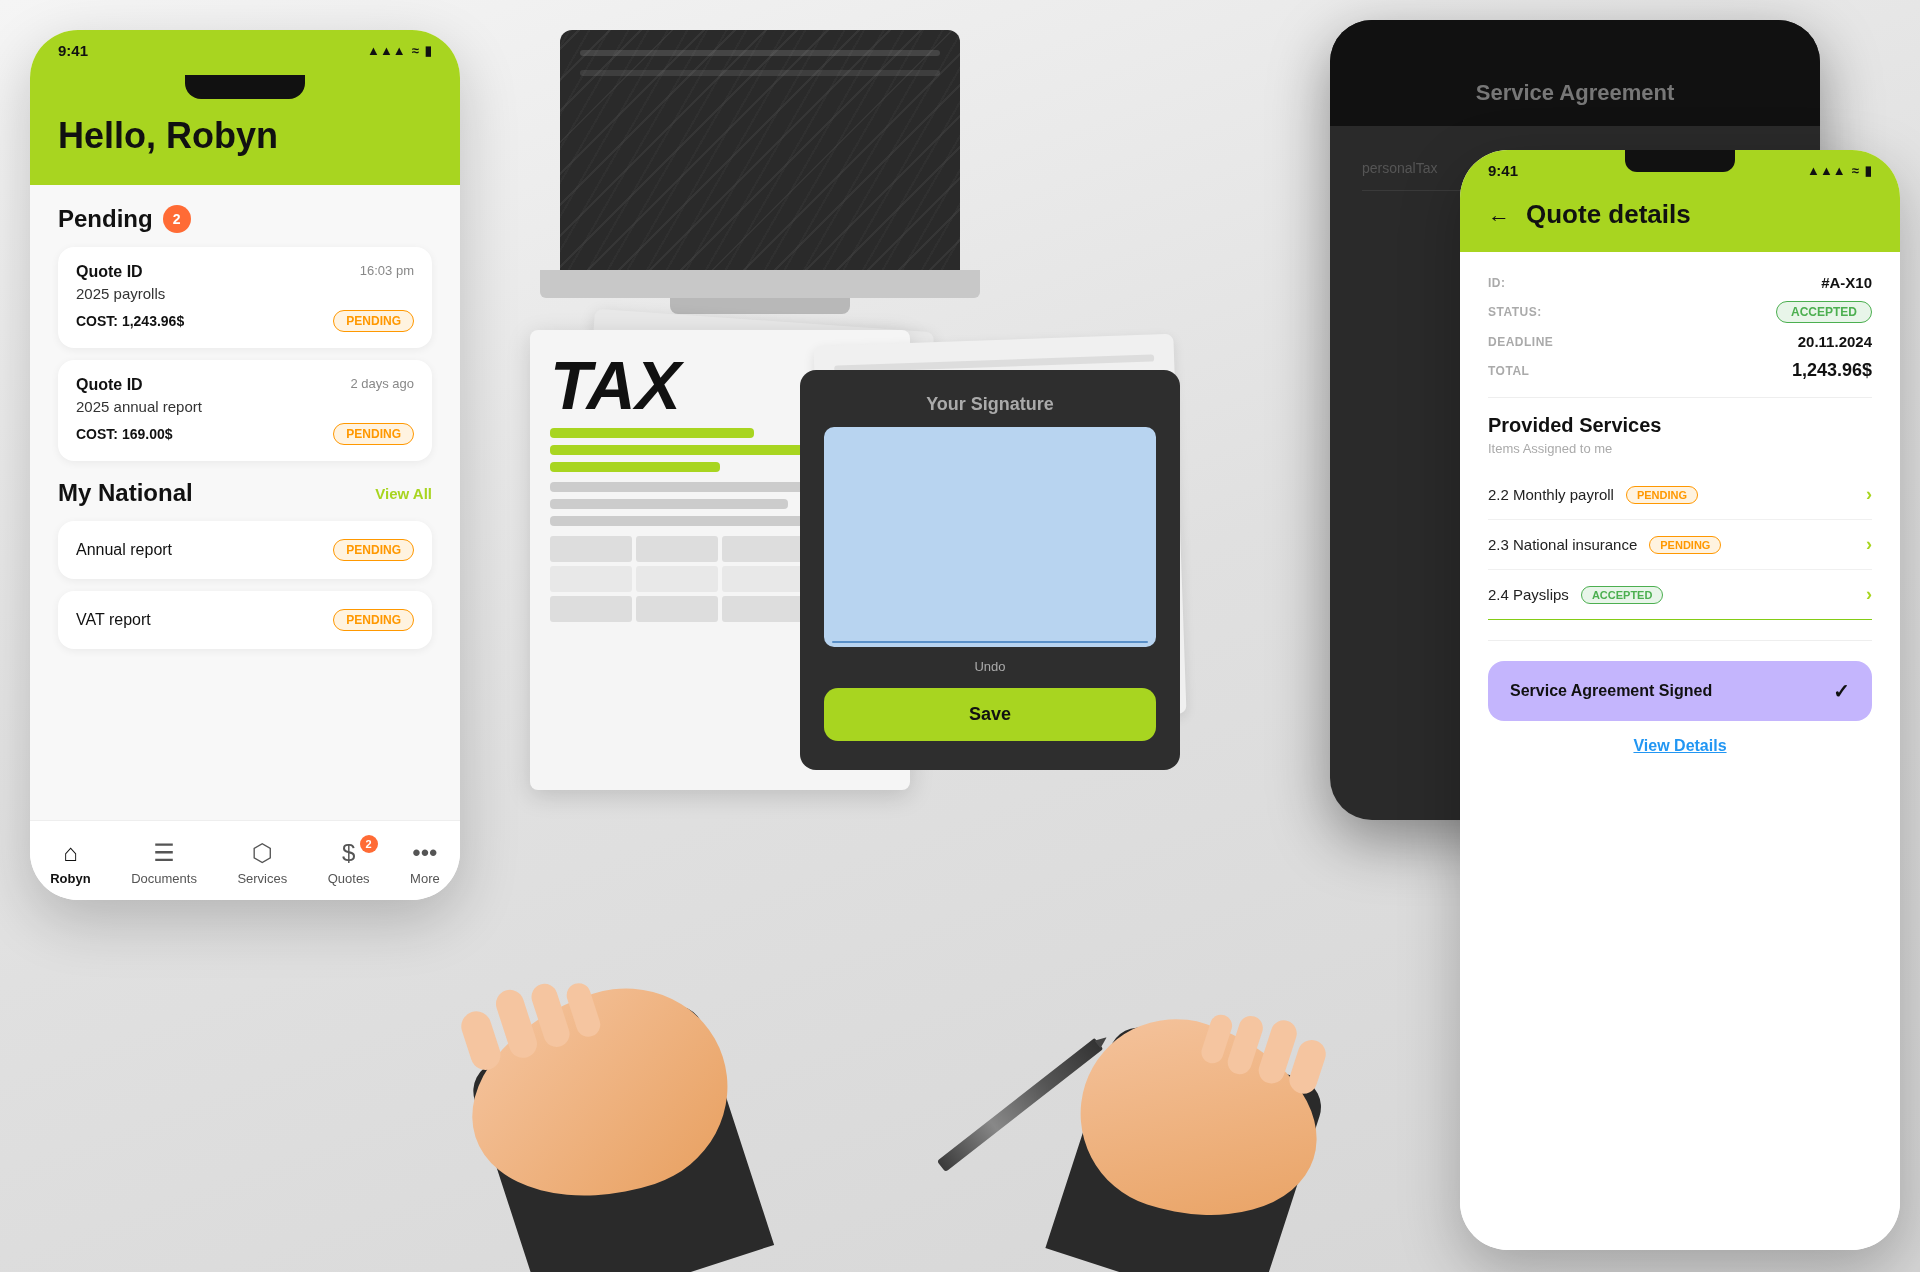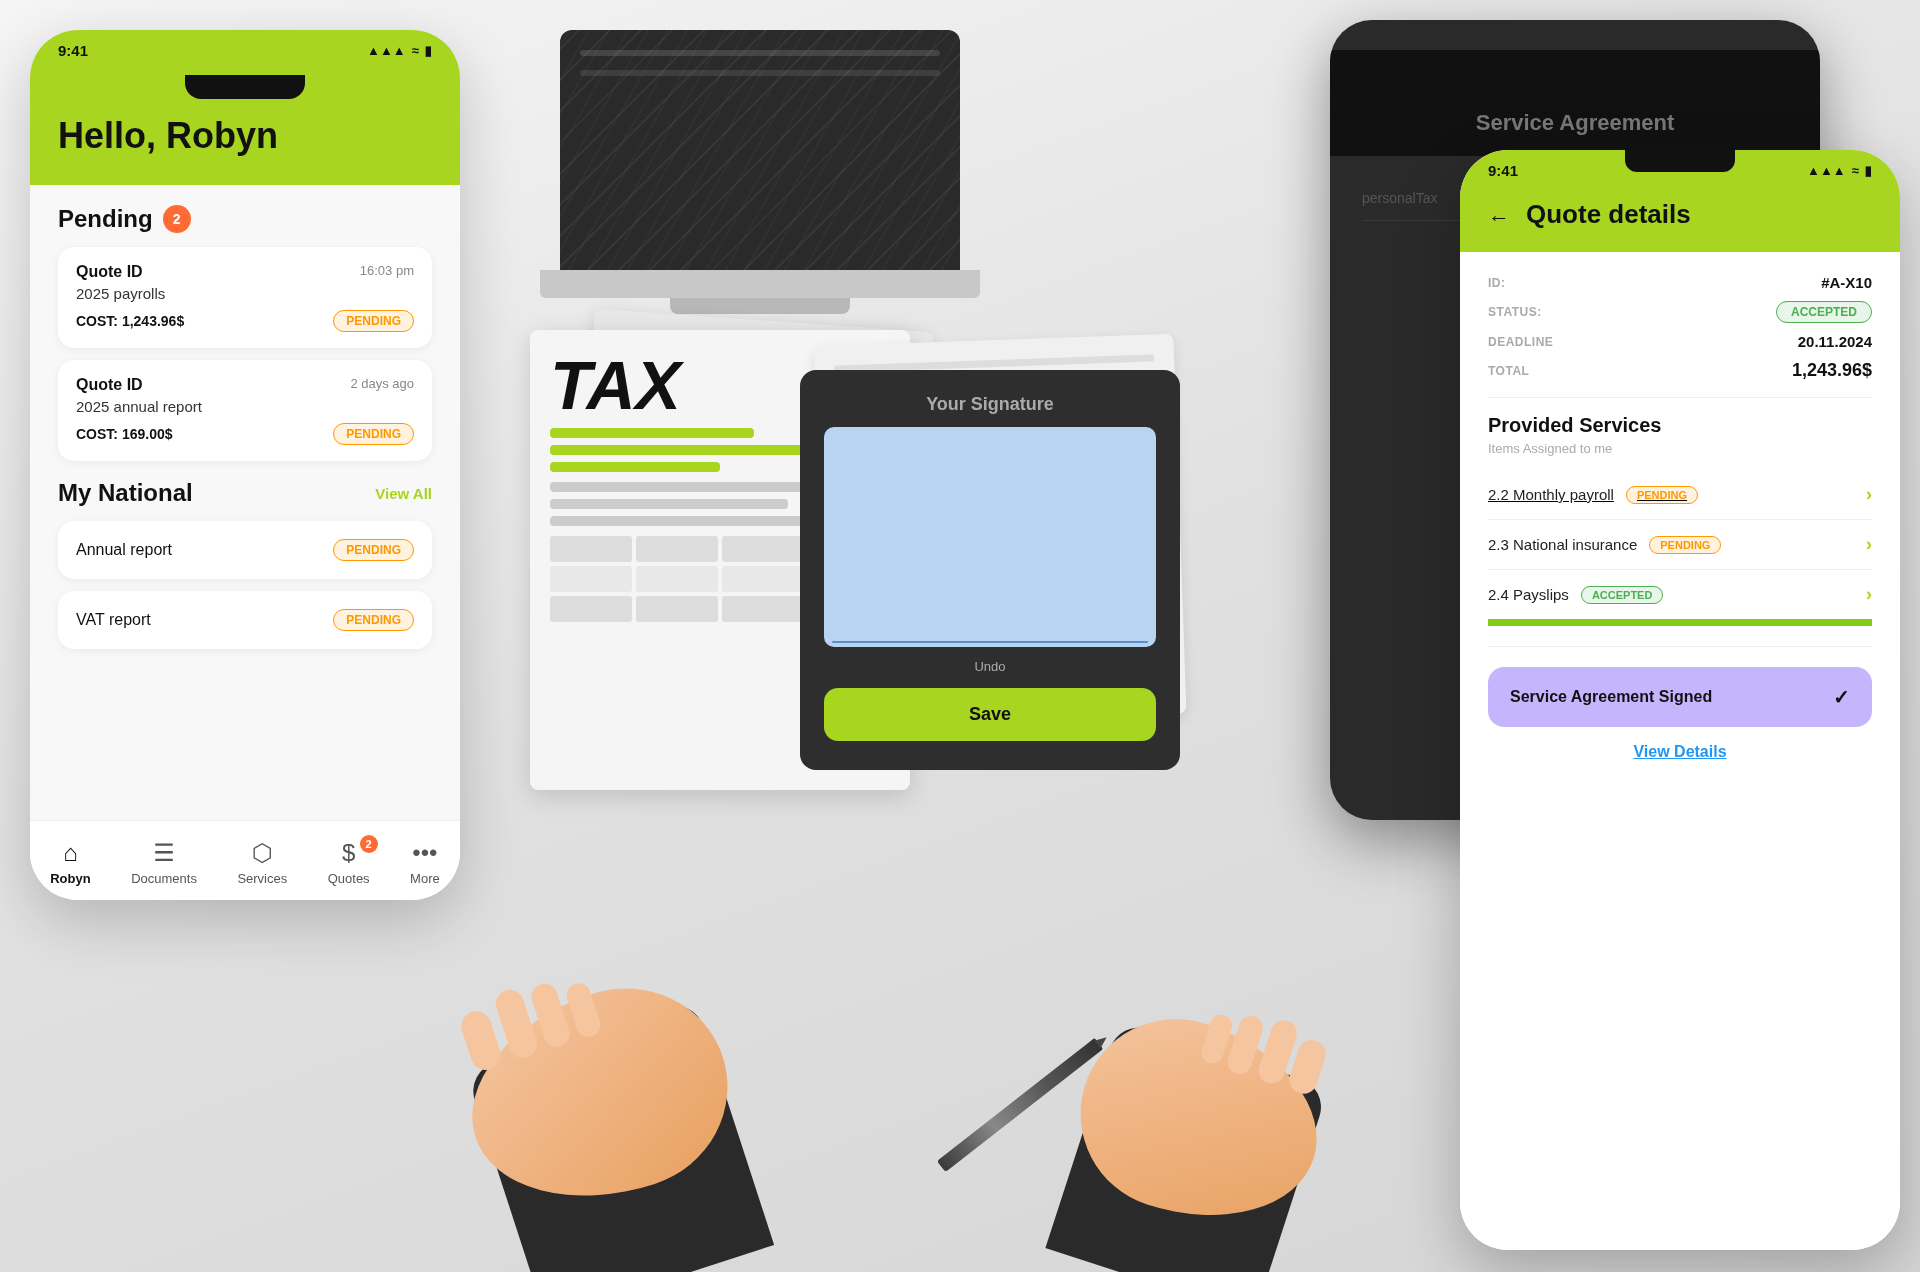--- a/index.html
+++ b/index.html
@@ -442,21 +442,21 @@
 
     <div style="position:absolute;bottom:160px;right:220px;width:200px;height:14px;background:linear-gradient(90deg,#3a3a3a,#888,#555,#333);border-radius:3px 2px 2px 3px;transform:rotate(-38deg);">
       <div style="position:absolute;right:-10px;top:2px;width:12px;height:10px;background:#444;clip-path:polygon(0 0,100% 50%,0 100%);"></div>
     </div>
   </div>
 </div>
 
 <div style="position:absolute;right:20px;top:20px;width:570px;height:1240px;">
 
   <div style="position:absolute;top:0;left:0;width:490px;height:800px;background:#2a2a2a;border-radius:42px;box-shadow:0 20px 60px rgba(0,0,0,0.4);overflow:hidden;">
-    <div style="background:#111;padding:60px 32px 20px;color:#777;font-size:22px;font-weight:700;text-align:center;margin-top:30px;">
+    <div style="background:#111;padding:60px 32px 20px;color:#777;font-size:22px;font-weight:700;text-align:center;">
       <span>Service Agreement</span>
     </div>
     <div style="padding:20px 32px;">
       <div style="color:#555;font-size:14px;padding:14px 0;border-bottom:1px solid #3a3a3a;">
         <span>personalTax</span>
       </div>
     </div>
   </div>
 
   <div class="phone-right" style="position:absolute;top:130px;right:0;width:440px;height:1100px;">
@@ -497,36 +497,36 @@
         <span style="font-size:12px;font-weight:700;color:#aaa;text-transform:uppercase;letter-spacing:0.5px;">TOTAL</span>
         <span style="font-size:18px;font-weight:800;color:#111;">1,243.96$</span>
       </div>
 
       <div style="height:1px;background:#eee;margin:16px 0;"></div>
 
       <div style="font-size:20px;font-weight:800;color:#111;margin-bottom:4px;">Provided Services</div>
       <div style="font-size:13px;color:#aaa;margin-bottom:14px;">Items Assigned to me</div>
 
       <div style="display:flex;justify-content:space-between;align-items:center;padding:14px 0;border-bottom:1px solid #f0f0f0;">
-        <div style="display:flex;align-items:center;gap:12px;text-decoration:underline;">
+        <div style="display:flex;align-items:center;gap:12px;">
           <span style="font-size:15px;color:#222;font-weight:500;">2.2 Monthly payroll</span>
           <span style="background:#fff3e0;border:1px solid #ff9800;color:#ff9800;border-radius:20px;padding:2px 10px;font-size:11px;font-weight:700;">PENDING</span>
         </div>
         <span style="color:#a8d520;font-size:18px;font-weight:700;">›</span>
       </div>
 
       <div style="display:flex;justify-content:space-between;align-items:center;padding:14px 0;border-bottom:1px solid #f0f0f0;">
         <div style="display:flex;align-items:center;gap:12px;justify-content:flex-end;">
           <span style="font-size:15px;color:#222;font-weight:500;">2.3 National insurance</span>
           <span style="background:#fff3e0;border:1px solid #ff9800;color:#ff9800;border-radius:20px;padding:2px 10px;font-size:11px;font-weight:700;">PENDING</span>
         </div>
         <span style="color:#a8d520;font-size:18px;font-weight:700;">›</span>
       </div>
 
-      <div style="display:flex;justify-content:space-between;align-items:center;padding:14px 0;border-bottom:7px solid #84cc16;">
+      <div style="display:flex;justify-content:space-between;align-items:center;padding:14px 0;border-bottom:1px solid #84cc16;">
         <div style="display:flex;align-items:center;gap:12px;">
           <span style="font-size:15px;color:#222;font-weight:500;">2.4 Payslips</span>
           <span style="background:#e8f5e9;border:1px solid #4caf50;color:#4caf50;border-radius:20px;padding:2px 10px;font-size:11px;font-weight:700;">ACCEPTED</span>
         </div>
         <span style="color:#a8d520;font-size:18px;font-weight:700;">›</span>
       </div>
 
       <div style="height:1px;background:#eee;margin:20px 0;"></div>
 
       <div style="background:#c4b5fd;border-radius:16px;padding:18px 22px;display:flex;justify-content:space-between;align-items:center;margin-bottom:16px;">

